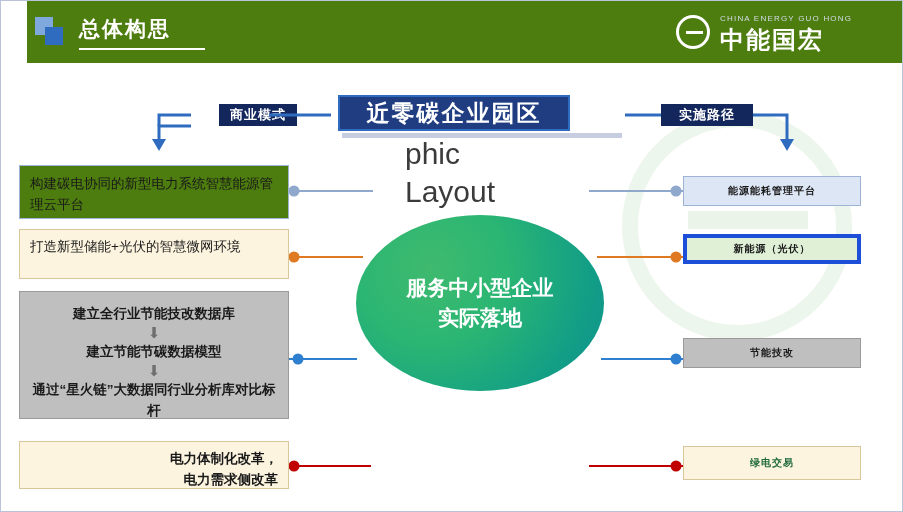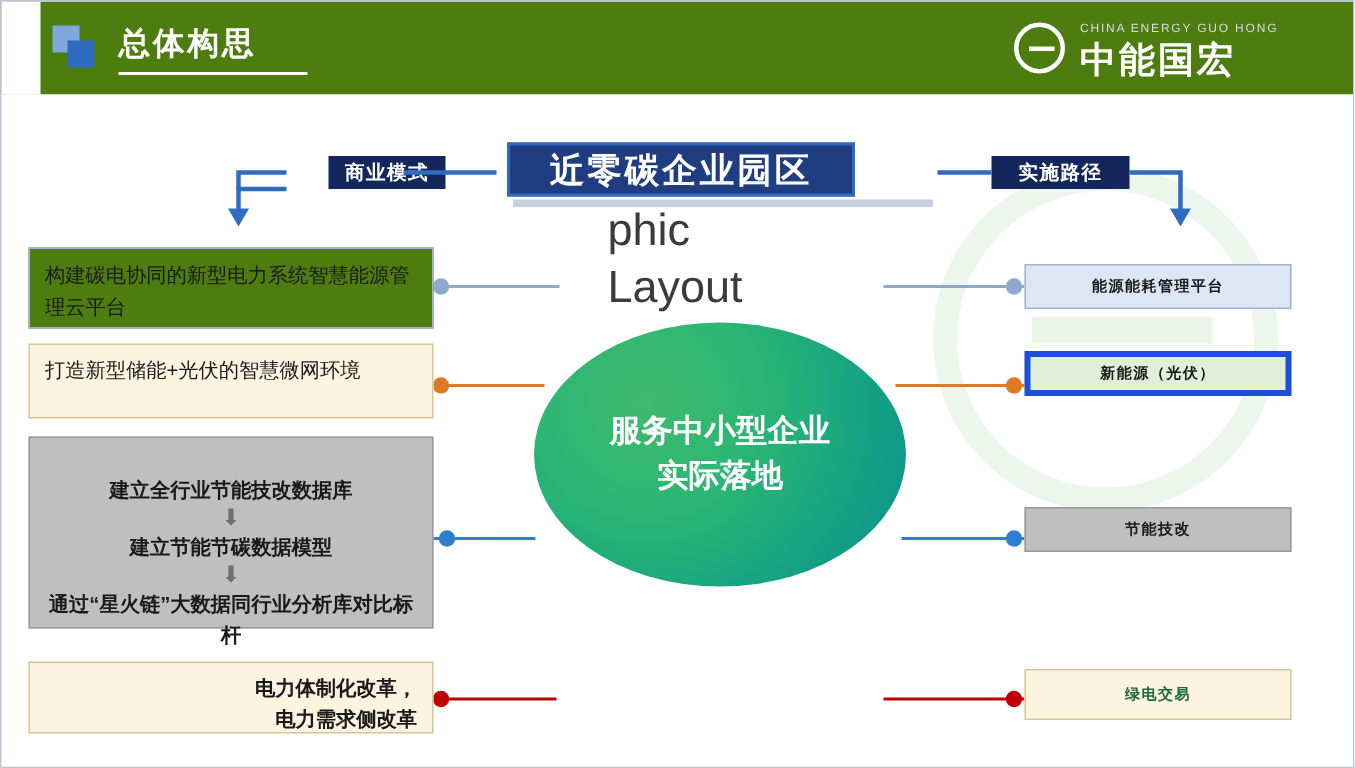--- a/index.html
+++ b/index.html
@@ -205,21 +205,21 @@
     padding: 7px 10px;
   }
   #lbox2 {
     left: 18px; top: 166px; width: 270px; height: 50px;
     background: #fdf4e0; border: 1px solid #d8c79a;
     padding: 6px 10px;
   }
   #lbox3 {
     left: 18px; top: 228px; width: 270px; height: 128px;
     background: #bfbfbf; border: 1px solid #9a9a9a;
-    padding: 24px 10px;
+    padding: 11px 10px;
     text-align: center;
   }
   #lbox4 {
     left: 18px; top: 378px; width: 270px; height: 48px;
     background: #fdf4e0; border: 1px solid #d8c79a;
     padding: 6px 10px;
     text-align: right;
     font-weight: bold;
   }
   .lbox3-line { font-weight: bold; }

